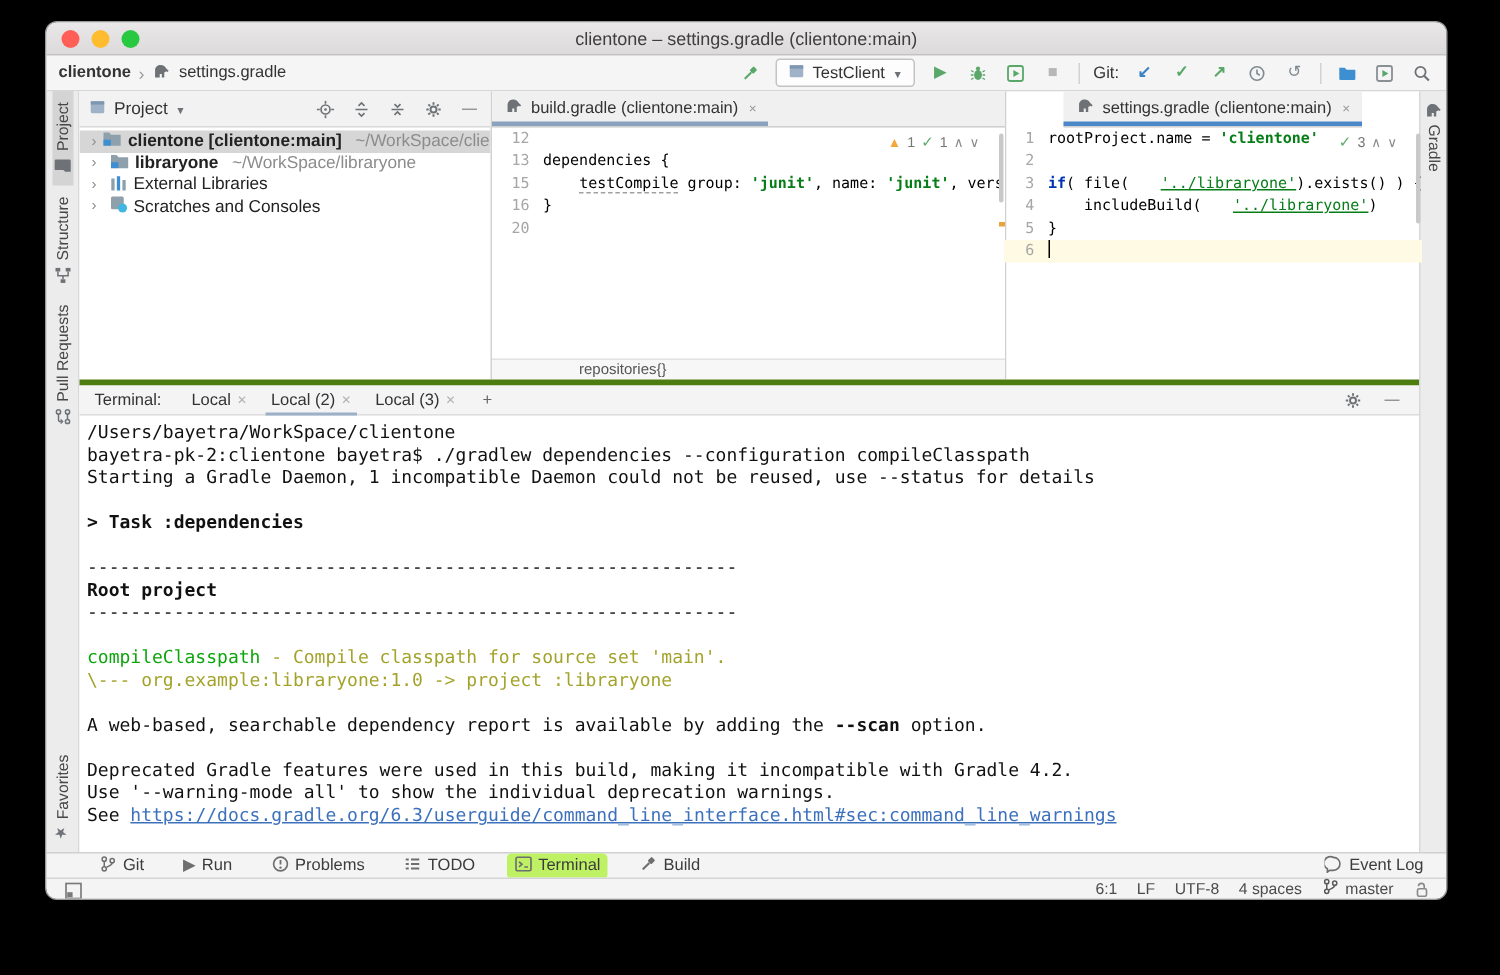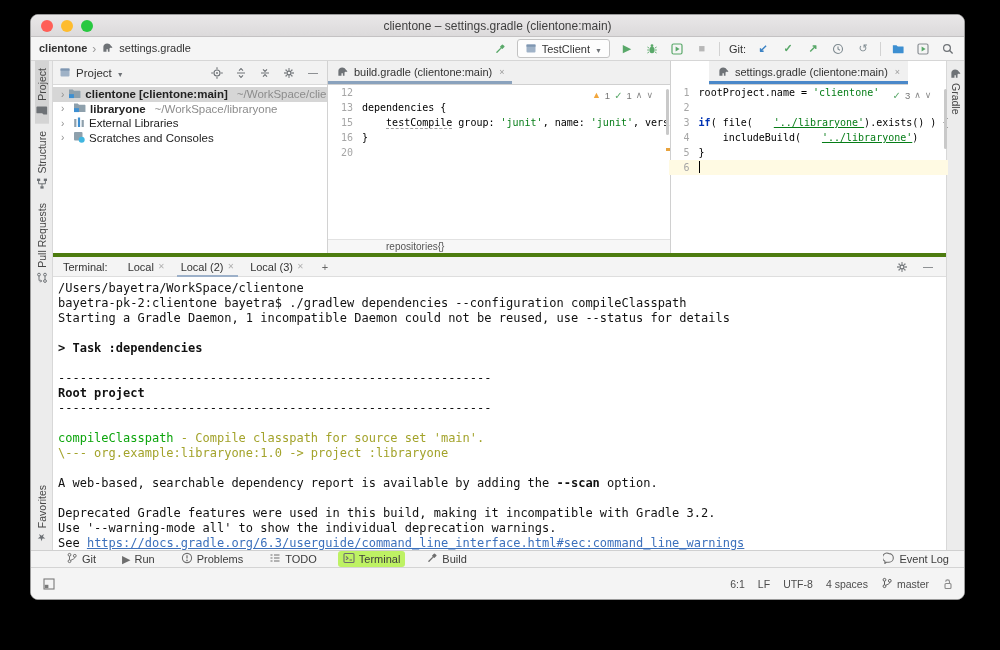--- a/index.html
+++ b/index.html
@@ -54,21 +54,21 @@
   .etab{position:relative;display:flex;align-items:center;gap:5px;height:24px;padding:0 8px;font-size:11px;color:#333;}
   .etab .x{color:#9b9b9b;font-size:9px;margin-left:2px;}
   .etab .ul{position:absolute;left:0;right:0;bottom:0;height:3px;}
   .codearea{position:relative;flex:1;overflow:hidden;font-family:"DejaVu Sans Mono",monospace;font-size:10px;line-height:15px;}
   .cline{height:15px;display:flex;white-space:pre;position:relative;}
   .cline.cur{background:#fffae3;}
   .gut{flex:0 0 34px;text-align:right;padding-right:9px;color:#a6a6a6;}
   .rightp .gut{flex-basis:30px;}
   .ctext{flex:1;}
   .tk-p{color:#000;}
-  .tk-s{color:#067d17;}
+  .tk-s{color:#067d17;font-weight:bold;}
   .tk-su{color:#067d17;text-decoration:underline;margin-left:21px;}
   .tk-k{color:#0033b3;font-weight:bold;}
   .tk-u{color:#000;border-bottom:1px dashed #a0a0a0;}
   .caret{display:inline-block;width:1.5px;height:12px;background:#000;vertical-align:-2px;}
   .inspect{position:absolute;top:3px;right:14px;display:flex;align-items:center;gap:4px;
     font-size:9.5px;color:#777;font-family:"Liberation Sans",sans-serif;background:rgba(255,255,255,.85);padding:0 3px;}
   .inspect .wtri{color:#f2a63c;font-size:9px;}
   .inspect .okc{color:#59a869;font-size:10px;}
   .inspect .chv{color:#8a8a8a;font-size:9px;}
   .scrollthumb{position:absolute;right:1px;width:3px;border-radius:2px;background:#c9c9c9;}
@@ -90,21 +90,21 @@
   .t-g{color:#0ca50c;}
   .t-gb{color:#0ca50c;font-weight:bold;}
   .t-y{color:#a3a32b;}
   .t-l{color:#3d71bc;text-decoration:underline;}
   
   .toolbar-bottom{height:17px;background:#f4f4f4;border-top:1px solid #d0d0d0;display:flex;align-items:center;
     padding:0 10px 0 30px;font-size:11px;color:#3c3c3c;gap:16px;flex:0 0 auto;}
   .bitem{display:flex;align-items:center;gap:4px;padding:1px 5px;border-radius:3px;}
   .bitem.active{background:#bef264;}
   .toolbar-bottom .right{margin-left:auto;display:flex;align-items:center;gap:4px;}
-  .statusbar{height:32px;background:#f4f4f4;border-top:1px solid #d4d4d4;display:flex;align-items:center;
+  .statusbar{height:14px;background:#f4f4f4;border-top:1px solid #d4d4d4;display:flex;
     font-size:10.5px;color:#4c4c4c;padding:0 10px;gap:13px;flex:0 0 auto;}
   .statusbar .right{margin-left:auto;display:flex;align-items:center;gap:13px;}
   .sitem{display:flex;align-items:center;gap:4px;}
   .uic{font-size:11px;line-height:1;display:inline-block;}
   .sic{width:12px;height:12px;display:inline-block;}
   svg{display:block;}
 </style>
 </head>
 <body>
 
@@ -445,21 +445,21 @@
             <div class="tline"> </div>
             <div class="tline"><span class="">------------------------------------------------------------</span></div>
             <div class="tline"><span class="t-b">Root project</span></div>
             <div class="tline"><span class="">------------------------------------------------------------</span></div>
             <div class="tline"> </div>
             <div class="tline"><span class="t-g">compileClasspath</span><span class="t-y"> - Compile classpath for source set 'main'.</span></div>
             <div class="tline"><span class="t-y">\--- org.example:libraryone:1.0 -&gt; project :libraryone</span></div>
             <div class="tline"> </div>
             <div class="tline"><span class="">A web-based, searchable dependency report is available by adding the </span><span class="t-b">--scan</span><span class=""> option.</span></div>
             <div class="tline"> </div>
-            <div class="tline"><span class="">Deprecated Gradle features were used in this build, making it incompatible with Gradle 3.2.</span></div>
+            <div class="tline"><span class="">Deprecated Gradle features were used in this build, making it incompatible with Gradle 4.2.</span></div>
             <div class="tline"><span class="">Use '--warning-mode all' to show the individual deprecation warnings.</span></div>
             <div class="tline"><span class="">See </span><span class="t-l">https://docs.gradle.org/6.3/userguide/command_line_interface.html#sec:command_line_warnings</span></div>
             <div class="tline"> </div>
             <div class="tline"><span class="t-gb">BUILD SUCCESSFUL</span><span class=""> in 4s</span></div>
           </div>
       </div>
     </div>
 
     <div class="strip right" id="rstrip">
         <div class="vtab">

